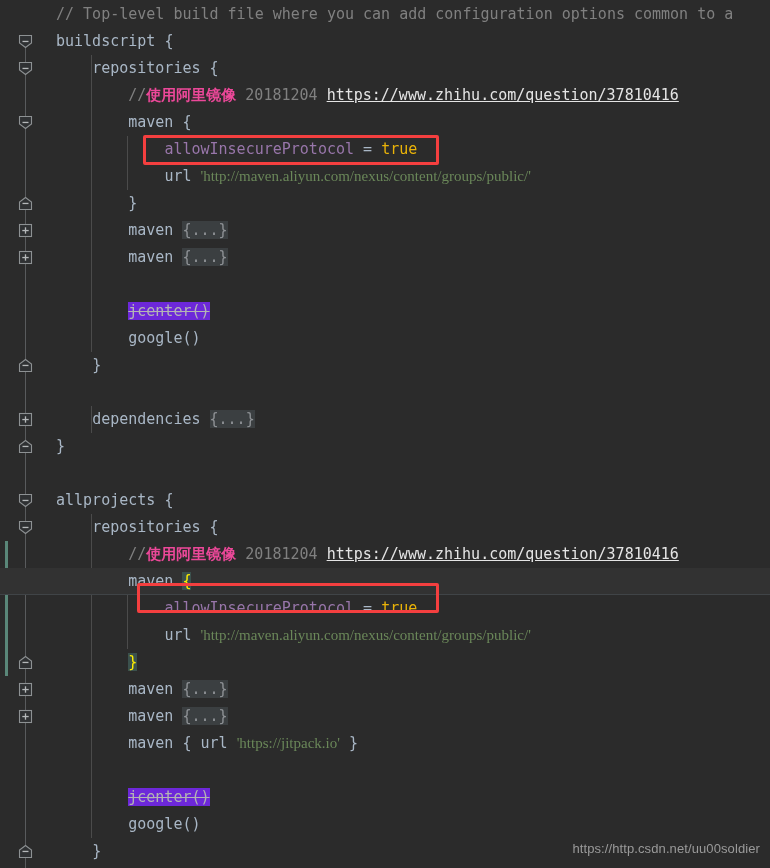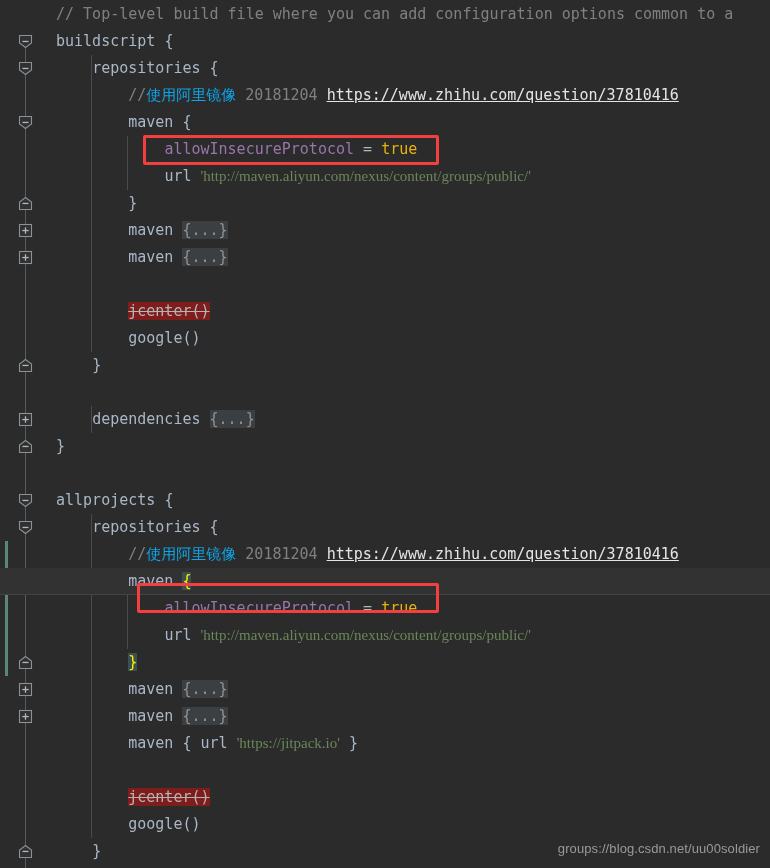--- a/index.html
+++ b/index.html
@@ -53,31 +53,31 @@
     position:absolute; left:0; width:770px; height:1px;
     background:#404447;
   }
 
   .indent-guide {
     position:absolute; width:1px; background:#4b4b4b;
   }
 
   
   .t-comment  { color:#808080; }
-  .t-cjk      { color:#0ea5e9; font-family:"DejaVu Sans","Liberation Sans",sans-serif; }
+  .t-cjk      { color:#ec4899; font-family:"DejaVu Sans","Liberation Sans",sans-serif;font-weight:bold; }
   .t-link     { color:#e5e5e5; text-decoration:underline; }
   .t-default  { color:#a9b7c6; }
   .t-keyfn    { color:#a9b7c6; }
   .t-prop     { color:#9876aa; }
   .t-op       { color:#a9b7c6; }
   .t-bool     { color:#eab308; }
   .t-string   { color:#6a8759;font-family:Liberation Serif, serif; }
   .t-brace    { color:#a9b7c6; }
   .t-fold     { color:#8f9296; background:#3b3f41; }
-  .t-depr     { color:#b4b4b4; background:#7f1d1d; text-decoration:line-through; }
+  .t-depr     { color:#b4b4b4; background:#6d28d9; text-decoration:line-through; }
   .t-brace-hl { color:#ffef00; background:#3b514d; }
 
   
   .annot-rect {
     position:absolute;
     border:3px solid #f43f3f;
     border-radius:2px;
     pointer-events:none;
   }
 
@@ -217,14 +217,14 @@
           <rect x="4.5" y="6.8" width="6" height="1.3" fill="#b5b8ba"></rect>
         </svg>
       </div>
     </div>
   <div class="code" id="code-layer"><div class="line" style="top: 1px;"><span class="t-default"></span><span class="t-comment">// Top-level build file where you can add configuration options common to a</span></div><div class="line" style="top: 28px;"><span class="t-default"></span><span class="t-default">buildscript </span><span class="t-brace">{</span></div><div class="line" style="top: 55px;"><span class="t-default">    </span><span class="t-default">repositories </span><span class="t-brace">{</span></div><div class="line" style="top: 82px;"><span class="t-default">        </span><span class="t-comment">//</span><span class="t-cjk">使用阿里镜像</span><span class="t-comment"> 20181204 </span><span class="t-link">https://www.zhihu.com/question/37810416</span></div><div class="line" style="top: 109px;"><span class="t-default">        </span><span class="t-default">maven </span><span class="t-brace">{</span></div><div class="line" style="top: 136px;"><span class="t-default">            </span><span class="t-prop">allowInsecureProtocol</span><span class="t-op"> = </span><span class="t-bool">true</span></div><div class="line" style="top: 163px;"><span class="t-default">            </span><span class="t-keyfn">url </span><span class="t-string">'http://maven.aliyun.com/nexus/content/groups/public/'</span></div><div class="line" style="top: 190px;"><span class="t-default">        </span><span class="t-brace">}</span></div><div class="line" style="top: 217px;"><span class="t-default">        </span><span class="t-default">maven </span><span class="t-fold">{...}</span></div><div class="line" style="top: 244px;"><span class="t-default">        </span><span class="t-default">maven </span><span class="t-fold">{...}</span></div><div class="line" style="top: 271px;"><span class="t-default">        </span></div><div class="line" style="top: 298px;"><span class="t-default">        </span><span class="t-depr">jcenter()</span></div><div class="line" style="top: 325px;"><span class="t-default">        </span><span class="t-default">google()</span></div><div class="line" style="top: 352px;"><span class="t-default">    </span><span class="t-brace">}</span></div><div class="line" style="top: 379px;"><span class="t-default"></span></div><div class="line" style="top: 406px;"><span class="t-default">    </span><span class="t-default">dependencies </span><span class="t-fold">{...}</span></div><div class="line" style="top: 433px;"><span class="t-default"></span><span class="t-brace">}</span></div><div class="line" style="top: 460px;"><span class="t-default"></span></div><div class="line" style="top: 487px;"><span class="t-default"></span><span class="t-default">allprojects </span><span class="t-brace">{</span></div><div class="line" style="top: 514px;"><span class="t-default">    </span><span class="t-default">repositories </span><span class="t-brace">{</span></div><div class="line" style="top: 541px;"><span class="t-default">        </span><span class="t-comment">//</span><span class="t-cjk">使用阿里镜像</span><span class="t-comment"> 20181204 </span><span class="t-link">https://www.zhihu.com/question/37810416</span></div><div class="line caret" style="top: 568px;"><span class="t-default">        </span><span class="t-default">maven </span><span class="t-brace-hl">{</span></div><div class="caret-underline" style="top: 594px;"></div><div class="line" style="top: 595px;"><span class="t-default">            </span><span class="t-prop">allowInsecureProtocol</span><span class="t-op"> = </span><span class="t-bool">true</span></div><div class="line" style="top: 622px;"><span class="t-default">            </span><span class="t-keyfn">url </span><span class="t-string">'http://maven.aliyun.com/nexus/content/groups/public/'</span></div><div class="line" style="top: 649px;"><span class="t-default">        </span><span class="t-brace-hl">}</span></div><div class="line" style="top: 676px;"><span class="t-default">        </span><span class="t-default">maven </span><span class="t-fold">{...}</span></div><div class="line" style="top: 703px;"><span class="t-default">        </span><span class="t-default">maven </span><span class="t-fold">{...}</span></div><div class="line" style="top: 730px;"><span class="t-default">        </span><span class="t-default">maven </span><span class="t-brace">{ </span><span class="t-keyfn">url </span><span class="t-string">'https://jitpack.io'</span><span class="t-brace"> }</span></div><div class="line" style="top: 757px;"><span class="t-default">        </span></div><div class="line" style="top: 784px;"><span class="t-default">        </span><span class="t-depr">jcenter()</span></div><div class="line" style="top: 811px;"><span class="t-default">        </span><span class="t-default">google()</span></div><div class="line" style="top: 838px;"><span class="t-default">    </span><span class="t-brace">}</span></div><div class="line" style="top: 865px;"><span class="t-default"></span></div></div>
   <div id="annot-layer">
       <div class="annot-rect" style="left: 143px; top: 135px; width: 296px; height: 30px; border-color: rgb(244, 63, 63);"></div>
       <div class="annot-rect" style="left: 137px; top: 583px; width: 302px; height: 30px; border-color: rgb(244, 63, 63);"></div>
     </div>
 
-  <div class="watermark">groups://blog.csdn.net/uu00soldier</div>
+  <div class="watermark">https://http.csdn.net/uu00soldier</div>
 </div>
 
 </body></html>

